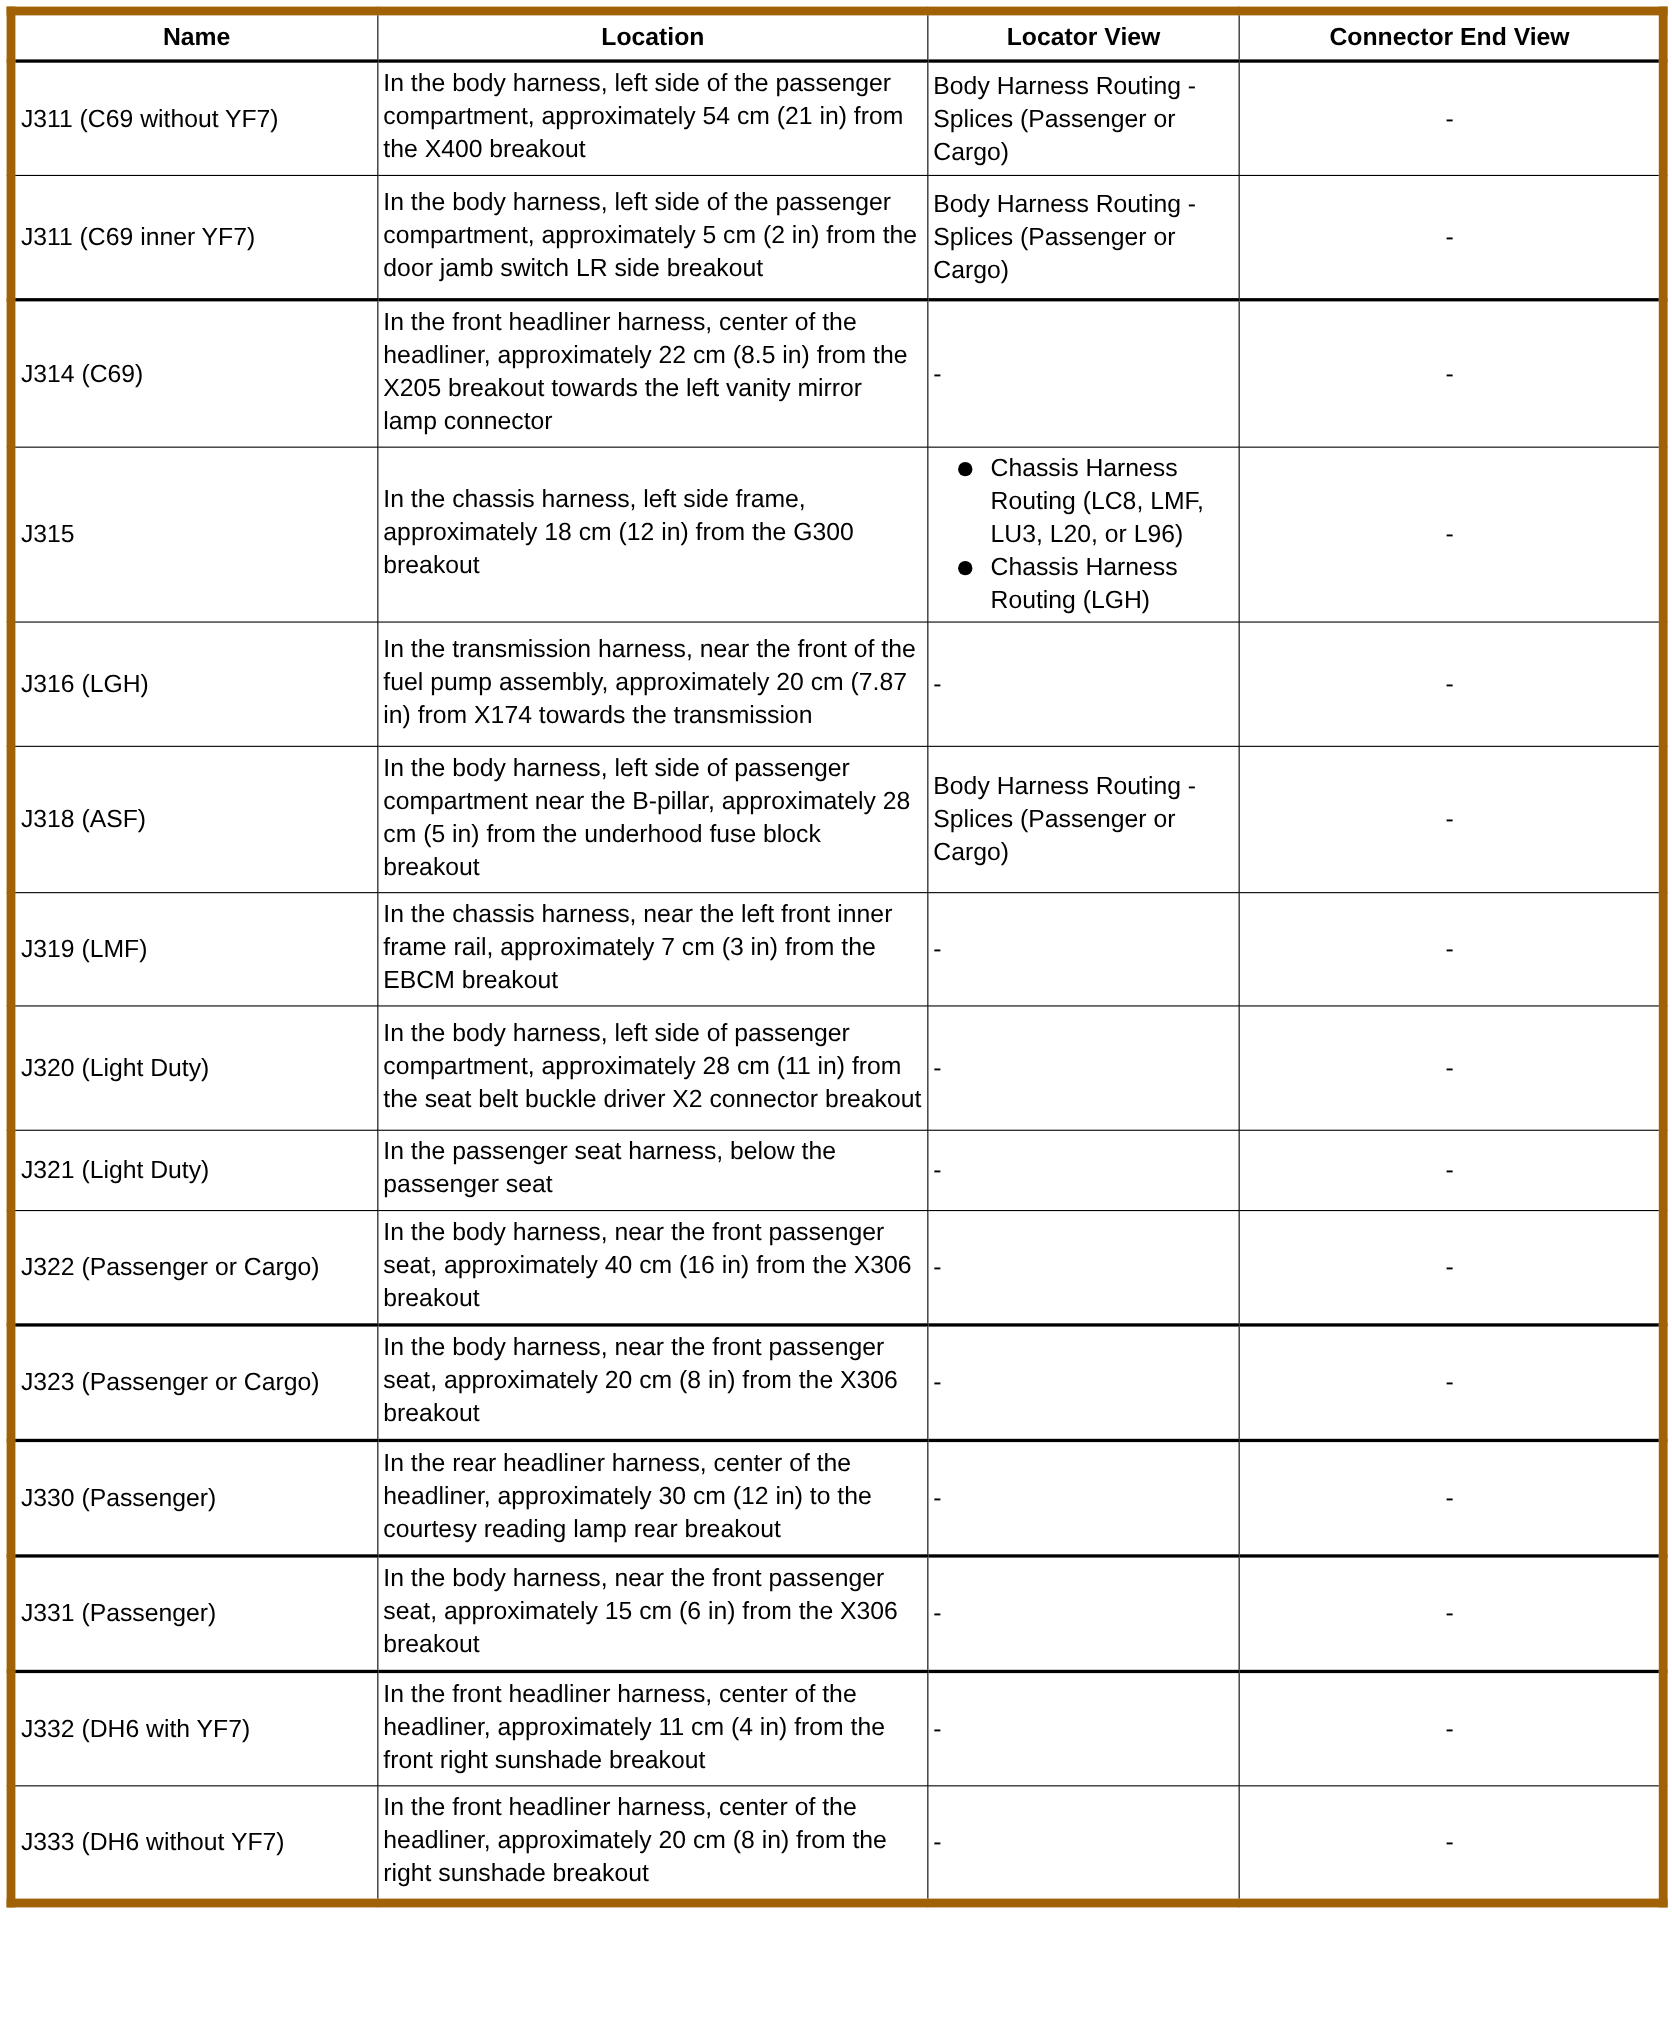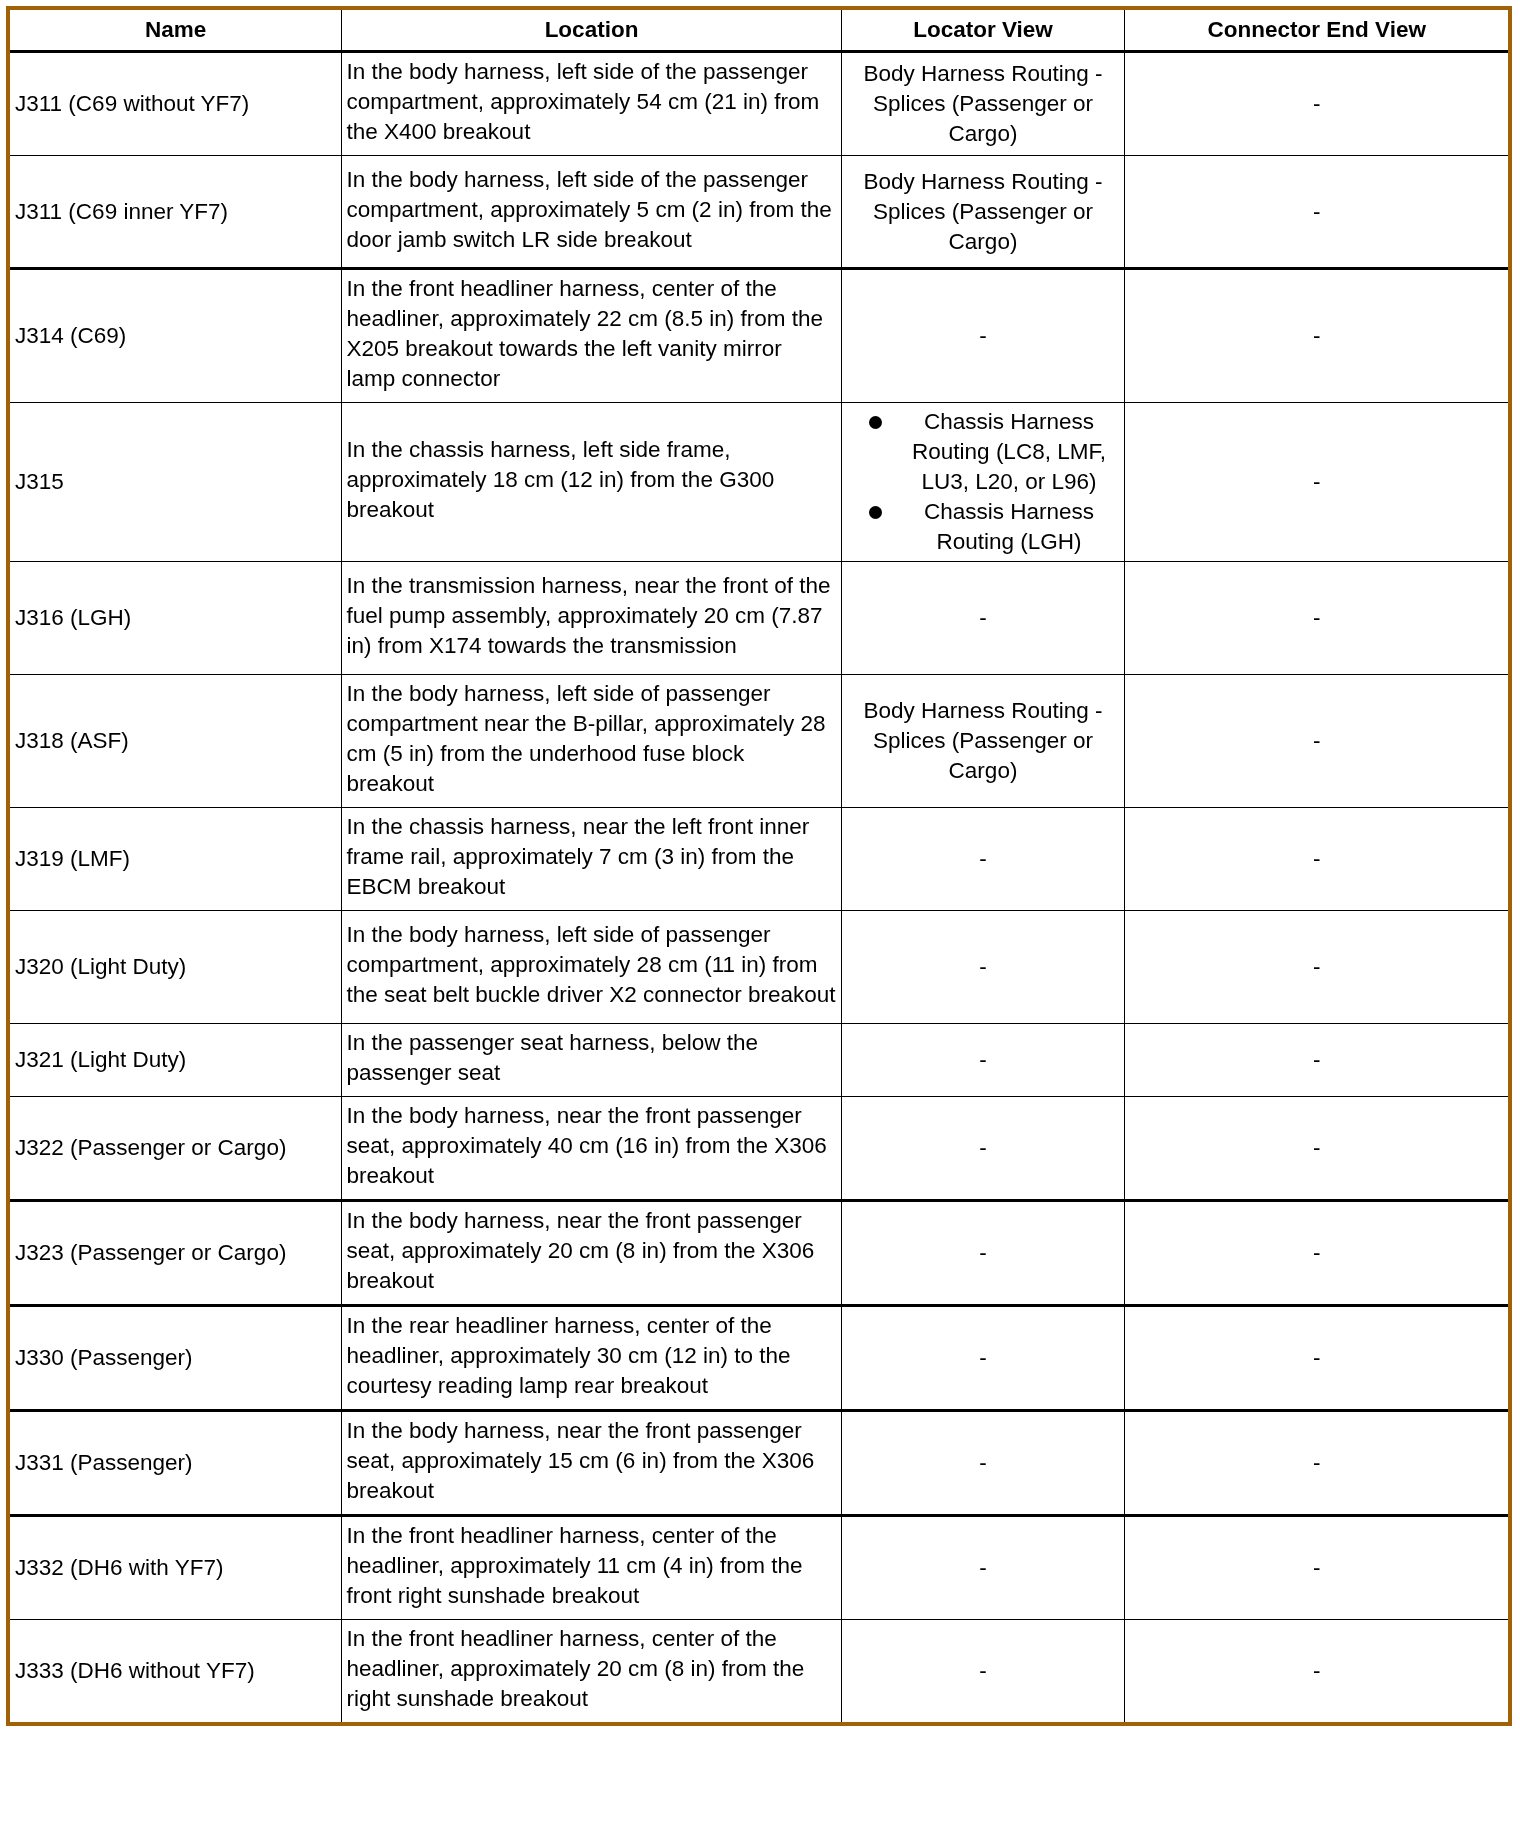--- a/index.html
+++ b/index.html
@@ -14,21 +14,21 @@
       overflow: hidden;
       font-family: "Liberation Sans", "DejaVu Sans", sans-serif;
       color: #000;
     }
     table.splice-table {
       position: absolute;
       left: 6px;
       top: 6px;
       width: 1502px;
       border-collapse: collapse;
-      border: 4px solid #a16207;
+      border: 8px solid #a16207;
       table-layout: fixed;
     }
     table.splice-table col.c-name { width: 333px; }
     table.splice-table col.c-loc { width: 500px; }
     table.splice-table col.c-locv { width: 283px; }
     table.splice-table col.c-conn { width: 386px; }
     th, td {
       border: 1.5px solid #000;
       font-size: 22.5px;
       line-height: 30px;
@@ -37,21 +37,21 @@
     }
     th {
       font-weight: bold;
       text-align: center;
       height: 40px;
       border-bottom: 3px solid #000;
     }
     tr.group-end td { border-bottom: 3px solid #000; }
     td.name { text-align: left; }
     td.loc { text-align: left; padding-top: 4px; padding-bottom: 8px; }
-    td.locv { text-align: center; padding-top: 4px; padding-bottom: 4px; margin-top: 41px; }
+    td.locv { text-align: left; padding-top: 4px; padding-bottom: 4px; margin-top: 41px; }
     td.conn { text-align: center; }
     ul.bullets {
       list-style: none;
       margin: 0;
       padding: 0;
     }
     ul.bullets li {
       position: relative;
       padding-left: 52px;
     }

